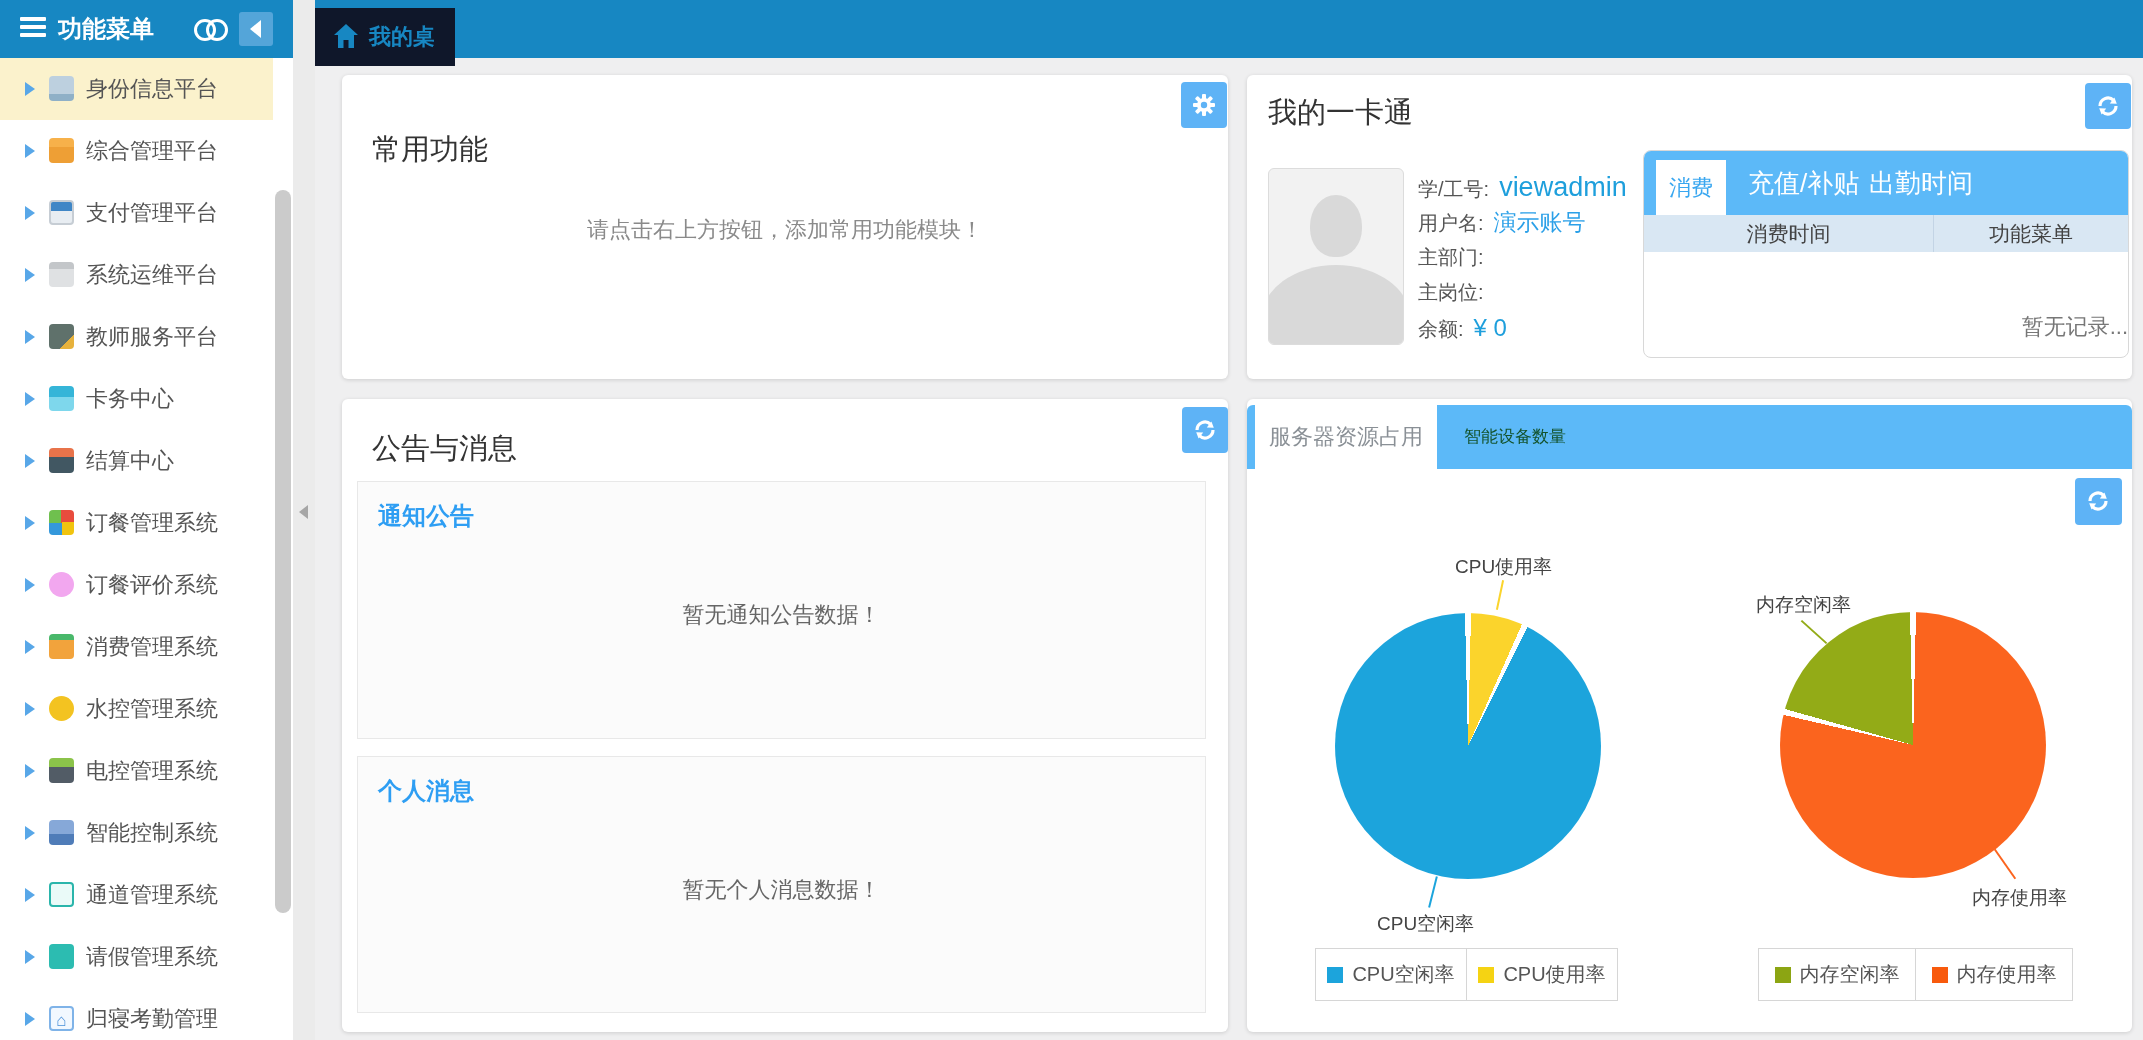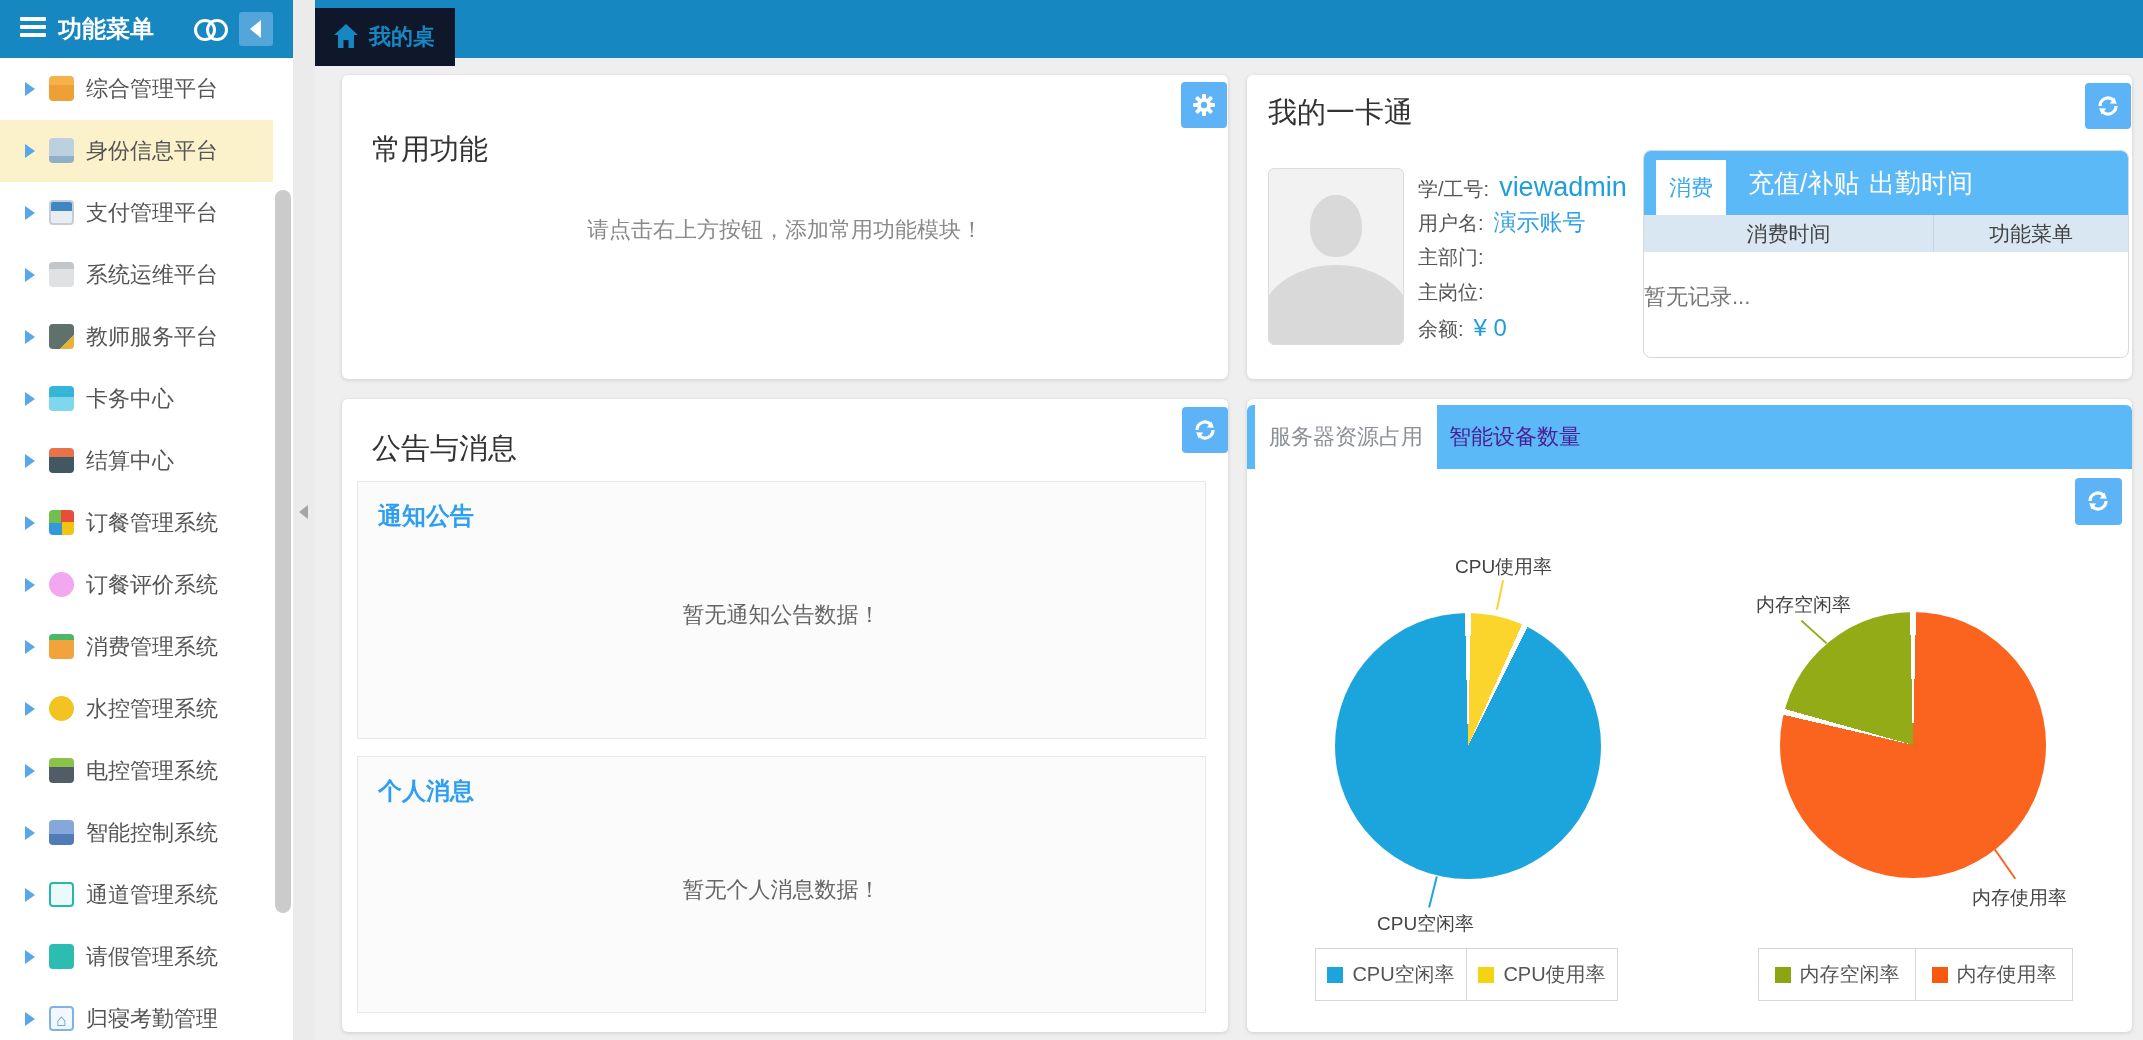--- a/index.html
+++ b/index.html
@@ -71,35 +71,35 @@
   .info-row:nth-child(5) .val{font-size:24px}
 
   #card-box{position:absolute;left:396px;top:75px;width:484px;height:206px;border:1px solid #d8d8d8;border-radius:8px;overflow:hidden;background:#fff}
   #card-tabs{position:absolute;left:0;top:0;width:100%;height:64px;background:#5cb9f8}
   .ctab-active{position:absolute;left:12px;top:9px;width:70px;height:55px;background:#fff;text-align:center;line-height:55px;font-size:22px;color:#3aa7f0}
   .ctab{position:absolute;top:0;line-height:64px;font-size:26px;color:#fff;cursor:pointer;white-space:nowrap}
   #card-thead{position:absolute;left:0;top:64px;width:100%;height:37px;background:#d9e7f3;display:flex}
   #card-thead .th{line-height:37px;text-align:center;font-size:21px;color:#444}
   #card-thead .th:nth-child(1){width:289px}
   #card-thead .th:nth-child(2){width:195px;border-left:1px solid #c3d4e5;box-sizing:border-box}
-  #card-empty{position:absolute;left:0;top:101px;width:100%;text-align:left;padding-top:30px;font-size:22px;color:#777}
+  #card-empty{position:absolute;left:0;top:101px;width:100%;text-align:right;padding-top:60px;font-size:22px;color:#777}
 
   #panel-notice{left:342px;top:399px;width:886px;height:633px}
   #notice-title{left:30px;top:30px}
   #notice-refresh{left:840px;top:8px}
   .ncard{position:absolute;left:15px;width:847px;background:#fbfbfb;border:1px solid #e8e8e8;border-radius:0}
   .ncard:nth-of-type(1){top:82px;height:256px}
   .ncard:nth-of-type(2){top:357px;height:255px}
   .ncard .ntitle{position:absolute;left:20px;top:18px;font-size:24px;font-weight:bold;color:#2e9ef3}
   .ncard .nempty{position:absolute;left:0;top:118px;width:100%;text-align:center;font-size:22px;color:#666}
 
   #panel-charts{left:1247px;top:399px;width:885px;height:633px}
   #chart-tabstrip{position:absolute;left:0;top:6px;width:885px;height:64px;background:#5cb9f8;border-radius:6px 6px 0 0}
   #chart-tab-active{position:absolute;left:8px;top:0;width:182px;height:64px;background:#fff;text-align:center;line-height:64px;font-size:22px;color:#8a9096}
-  #chart-tab-inactive{position:absolute;left:198px;top:0;width:140px;text-align:center;line-height:64px;font-size:22px;color:#4c1d95;cursor:pointer}
+  #chart-tab-inactive{position:absolute;left:198px;top:0;width:140px;text-align:center;line-height:64px;font-size:17px;color:#14532d;cursor:pointer}
   #chart-refresh{left:828px;top:79px;width:47px;height:47px}
   .pie{position:absolute;width:266px;height:266px;border-radius:50%;cursor:pointer}
   #pie-cpu{left:88px;top:214px}
   #pie-mem{left:533px;top:213px}
   .pie-label{position:absolute;font-size:19px;color:#444;white-space:nowrap}
   #lbl-cpu-used{left:208px;top:155px}
   #lbl-cpu-idle{left:130px;top:512px}
   #lbl-mem-idle{left:509px;top:193px}
   #lbl-mem-used{left:725px;top:486px}
   .leader{position:absolute;width:2px}
@@ -128,29 +128,29 @@
     <span id="sb-title">功能菜单</span>
     <span id="toggle-icon">
         <i></i>
         <i></i>
       </span>
     <div id="collapse-btn">
         <span></span>
       </div>
   </div>
   <div id="sb-items">
+      <div class="sb-item active">
+        <span class="sb-arrow"></span>
+        <span class="sb-icon" style="background: linear-gradient(rgb(189, 208, 223) 70%, rgb(143, 176, 199) 70%);"></span>
+        <span class="sb-label">身份信息平台</span>
+      </div>
       <div class="sb-item">
         <span class="sb-arrow"></span>
         <span class="sb-icon" style="background: linear-gradient(rgb(247, 177, 74) 35%, rgb(238, 159, 53) 35%);"></span>
         <span class="sb-label">综合管理平台</span>
-      </div>
-      <div class="sb-item active">
-        <span class="sb-arrow"></span>
-        <span class="sb-icon" style="background: linear-gradient(rgb(189, 208, 223) 70%, rgb(143, 176, 199) 70%);"></span>
-        <span class="sb-label">身份信息平台</span>
       </div>
       <div class="sb-item">
         <span class="sb-arrow"></span>
         <span class="sb-icon" style="background: linear-gradient(rgb(63, 134, 198) 45%, rgb(232, 237, 242) 45%); border: 2px solid rgb(198, 205, 212);"></span>
         <span class="sb-label">支付管理平台</span>
       </div>
       <div class="sb-item">
         <span class="sb-arrow"></span>
         <span class="sb-icon" style="background: linear-gradient(rgb(195, 198, 201) 28%, rgb(223, 225, 227) 28%);"></span>
         <span class="sb-label">系统运维平台</span>

